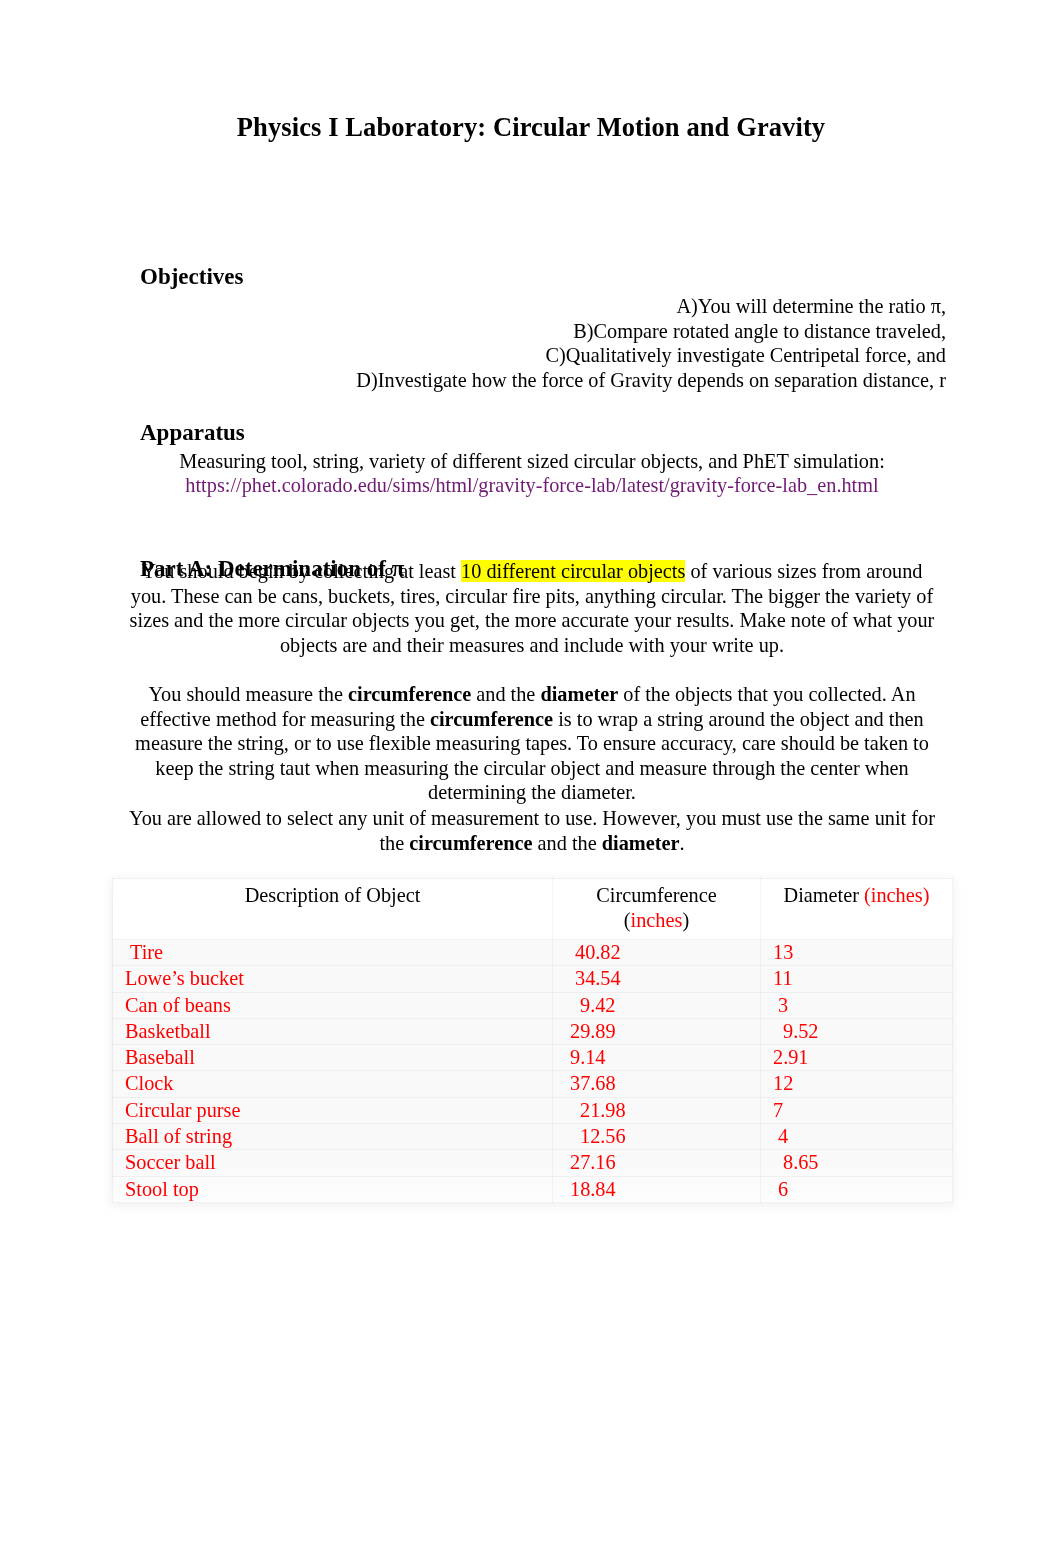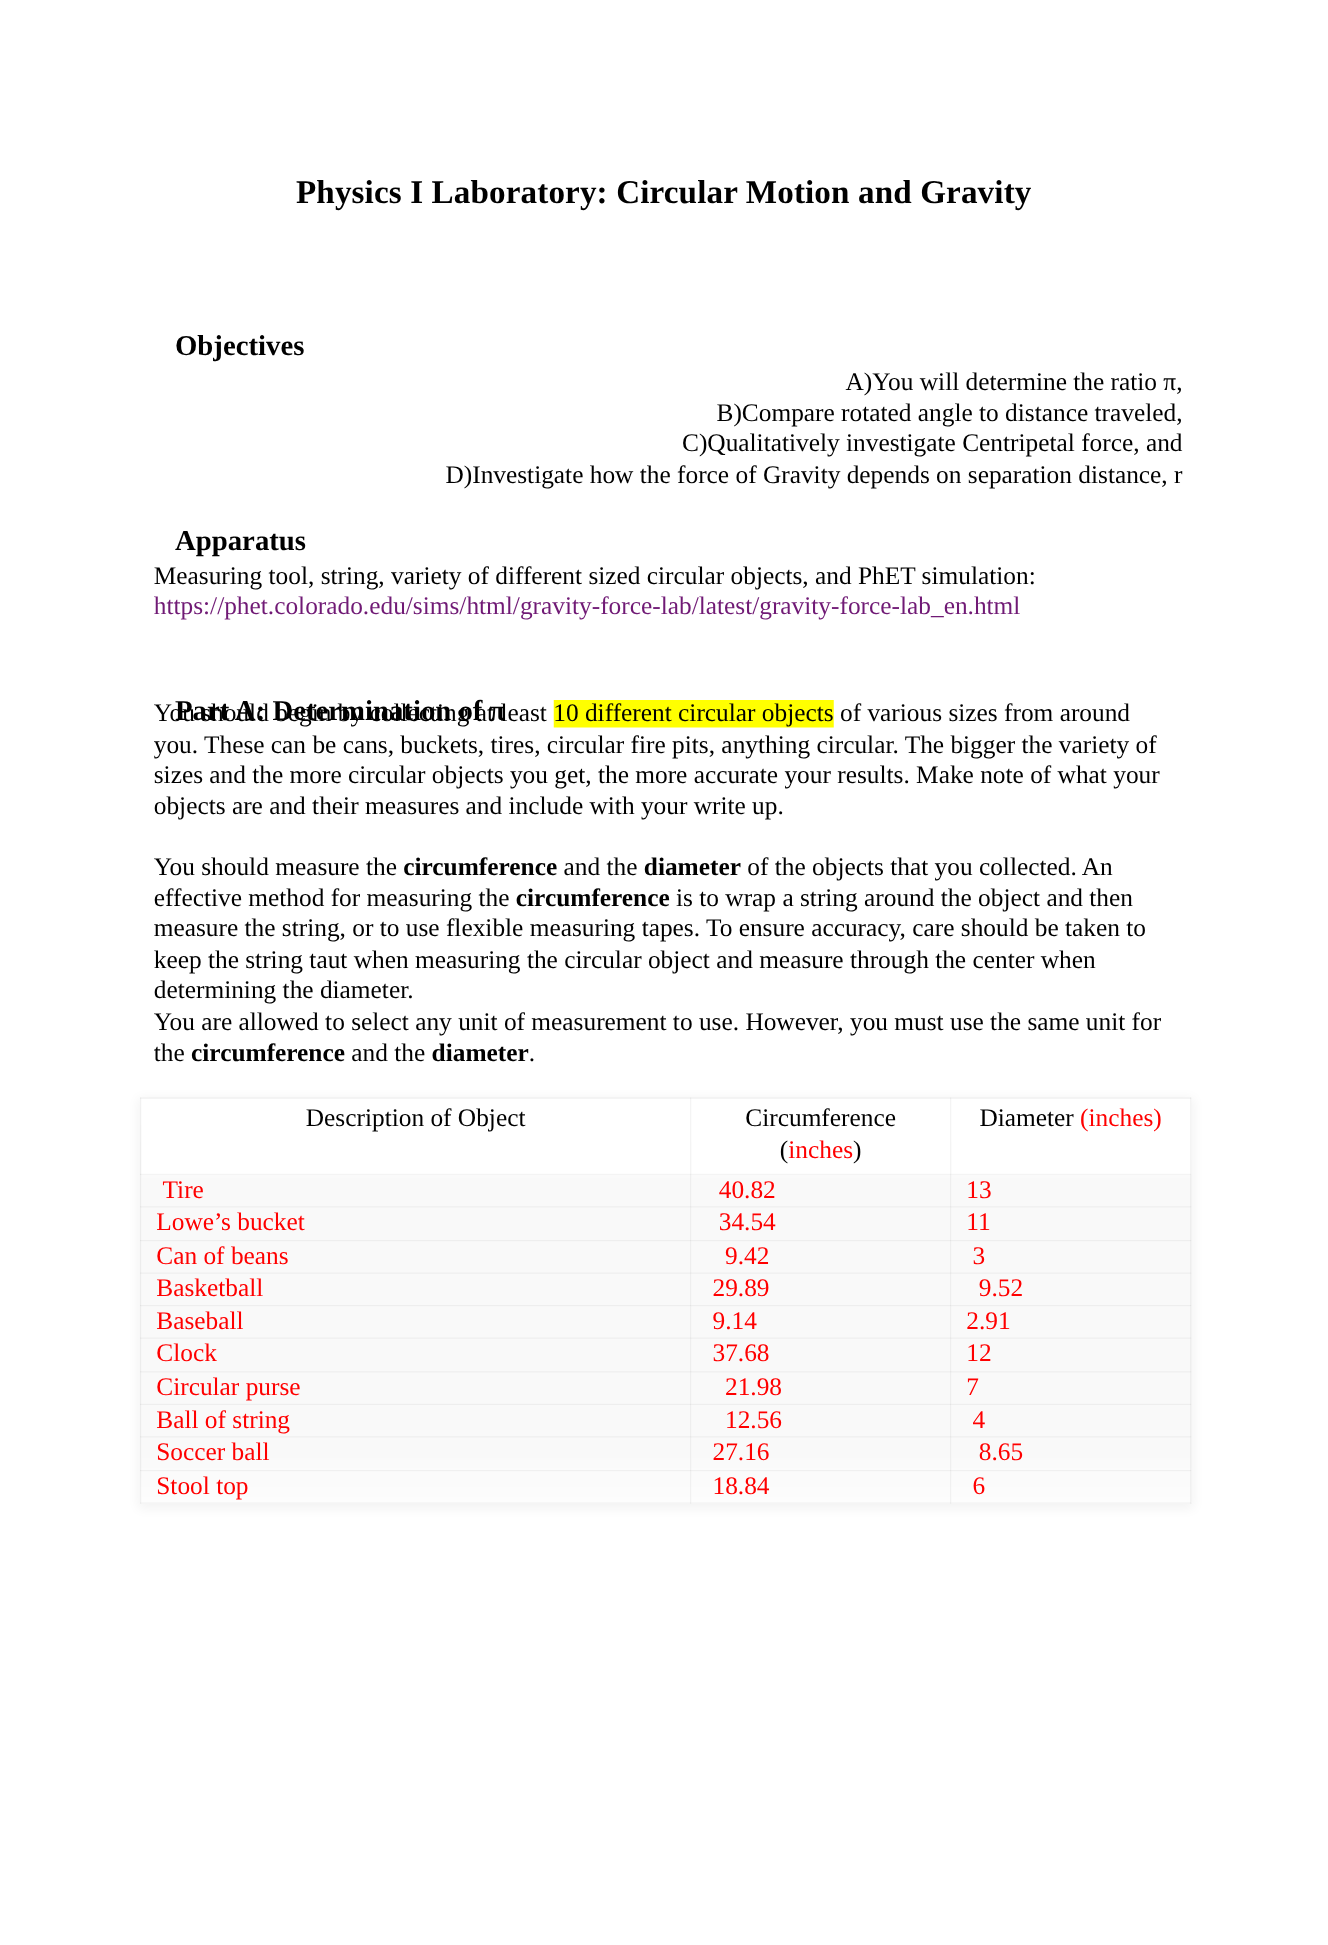--- a/index.html
+++ b/index.html
@@ -21,21 +21,21 @@
     left: 0; top: 0;
     width: 1062px;
     height: 1556px;
     background: #ffffff;
   }
 
   
   .doc-title {
     position: absolute;
     left: 0;
-    top: 138px;
+    top: 112px;
     width: 1062px;
     text-align: center;
     font-size: 26.5px;
     font-weight: bold;
     letter-spacing: 0.1px;
   }
 
   
   .name-date-wrap {
     position: absolute;
@@ -60,21 +60,21 @@
     font-size: 23px;
     font-weight: bold;
     white-space: nowrap;
   }
   .body-text {
     position: absolute;
     left: 123px;
     font-size: 20.3px;
     line-height: 24.6px;
     width: 818px;
-    text-align: left;
+    text-align: center;
   }
 
   
   .obj-list {
     position: absolute;
     left: 186px;
     top: 294px;
     font-size: 20.3px;
     line-height: 24.6px;
     width: 760px;

